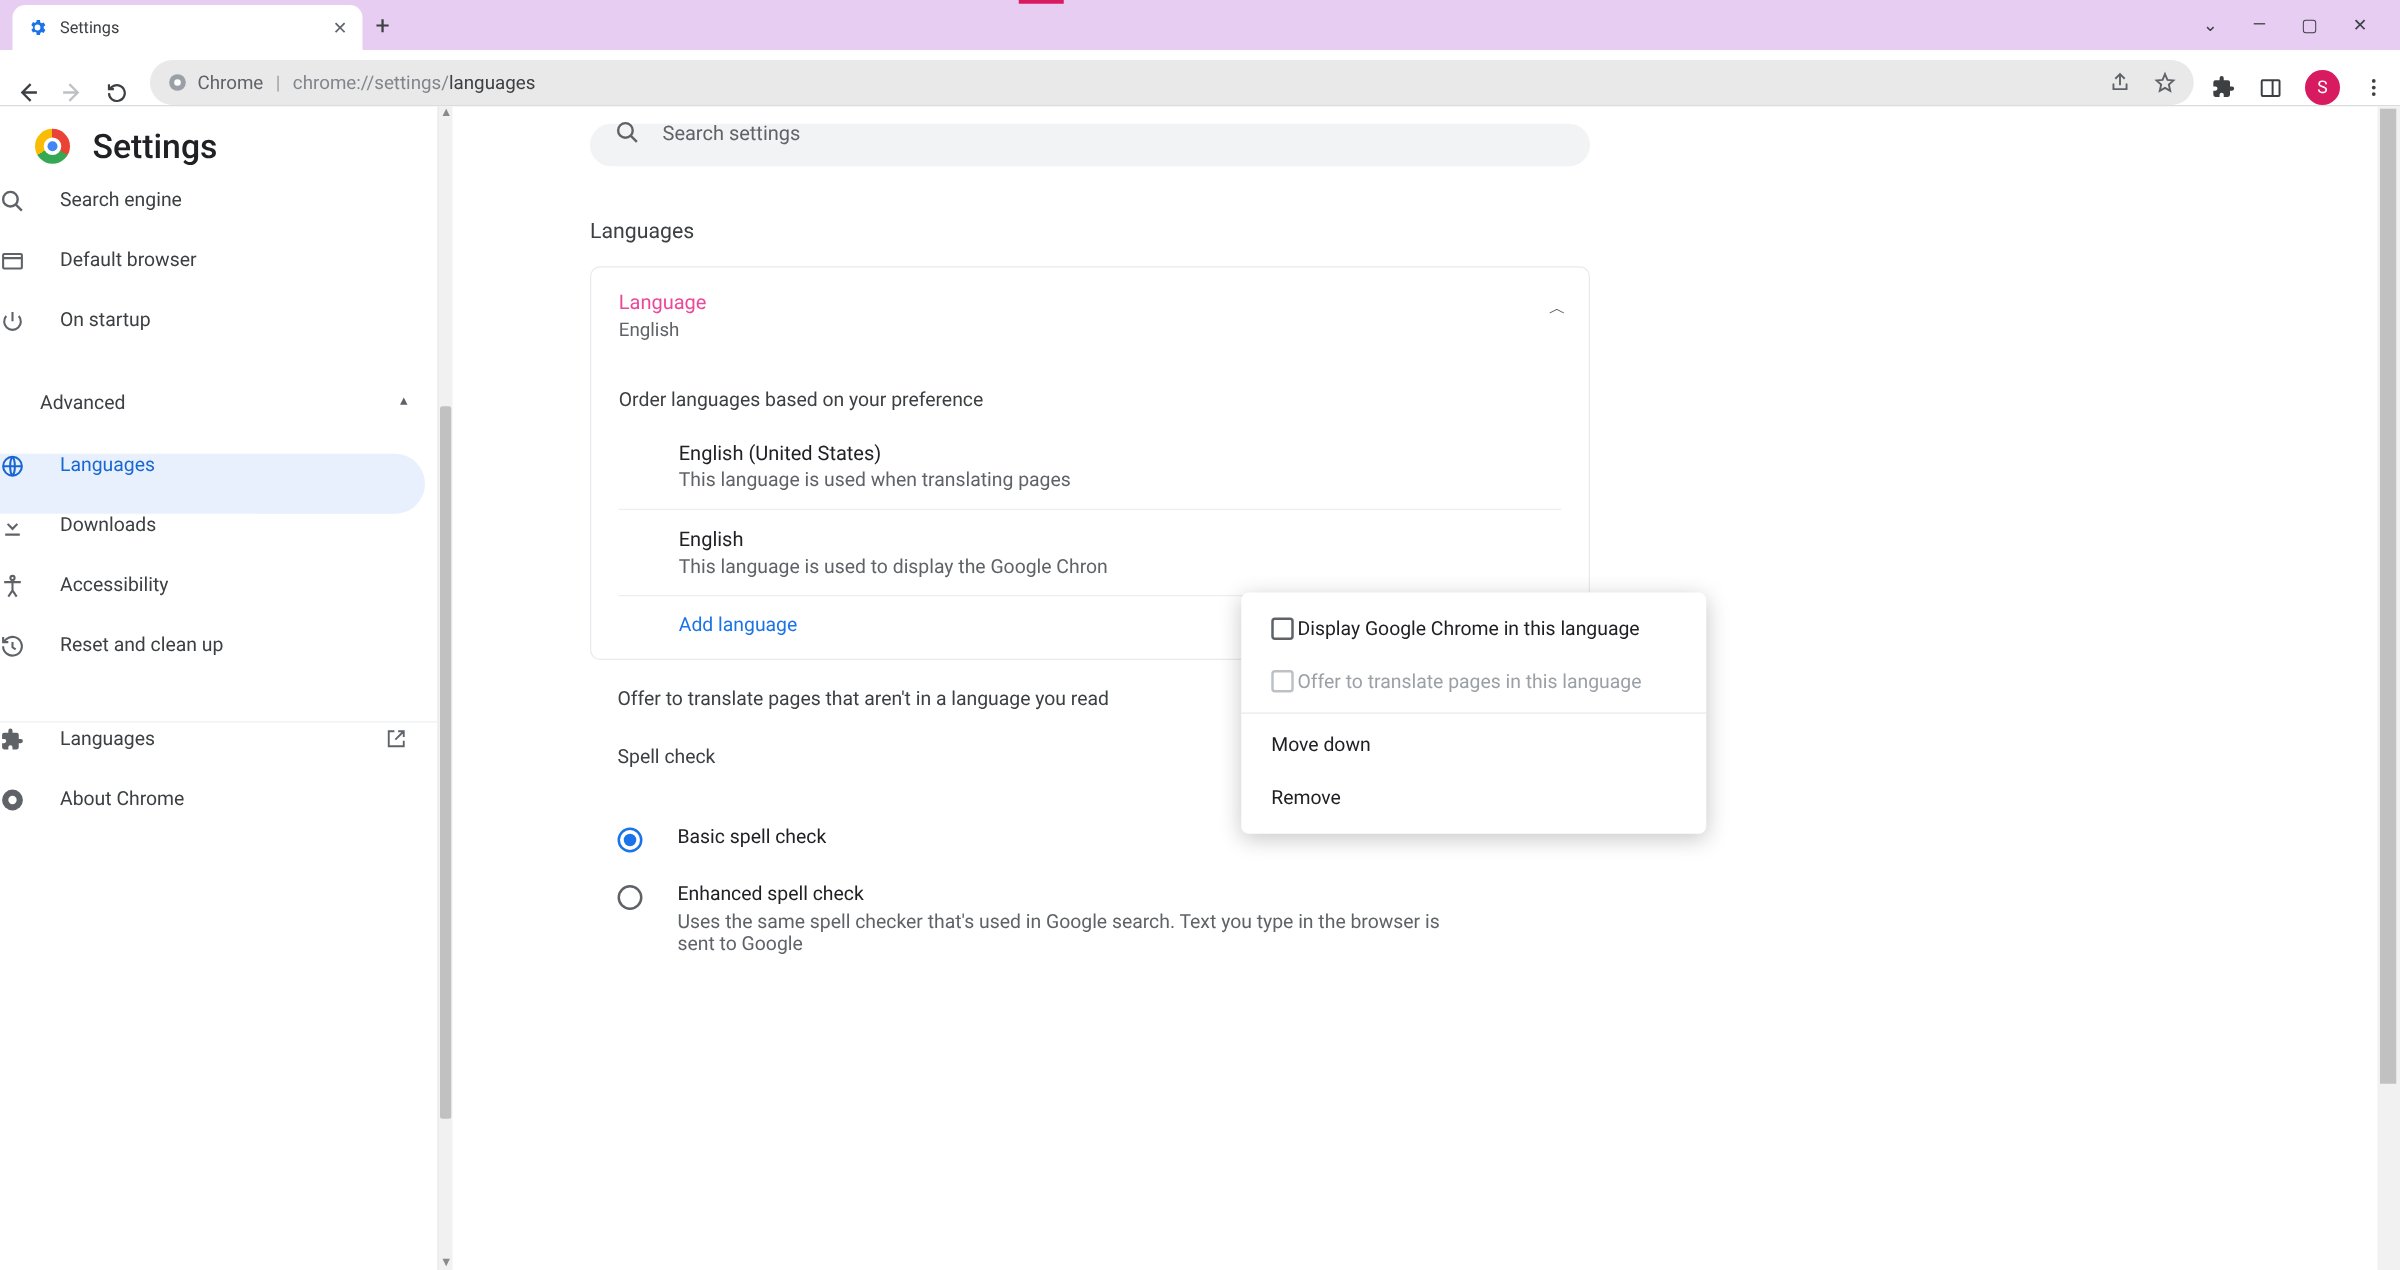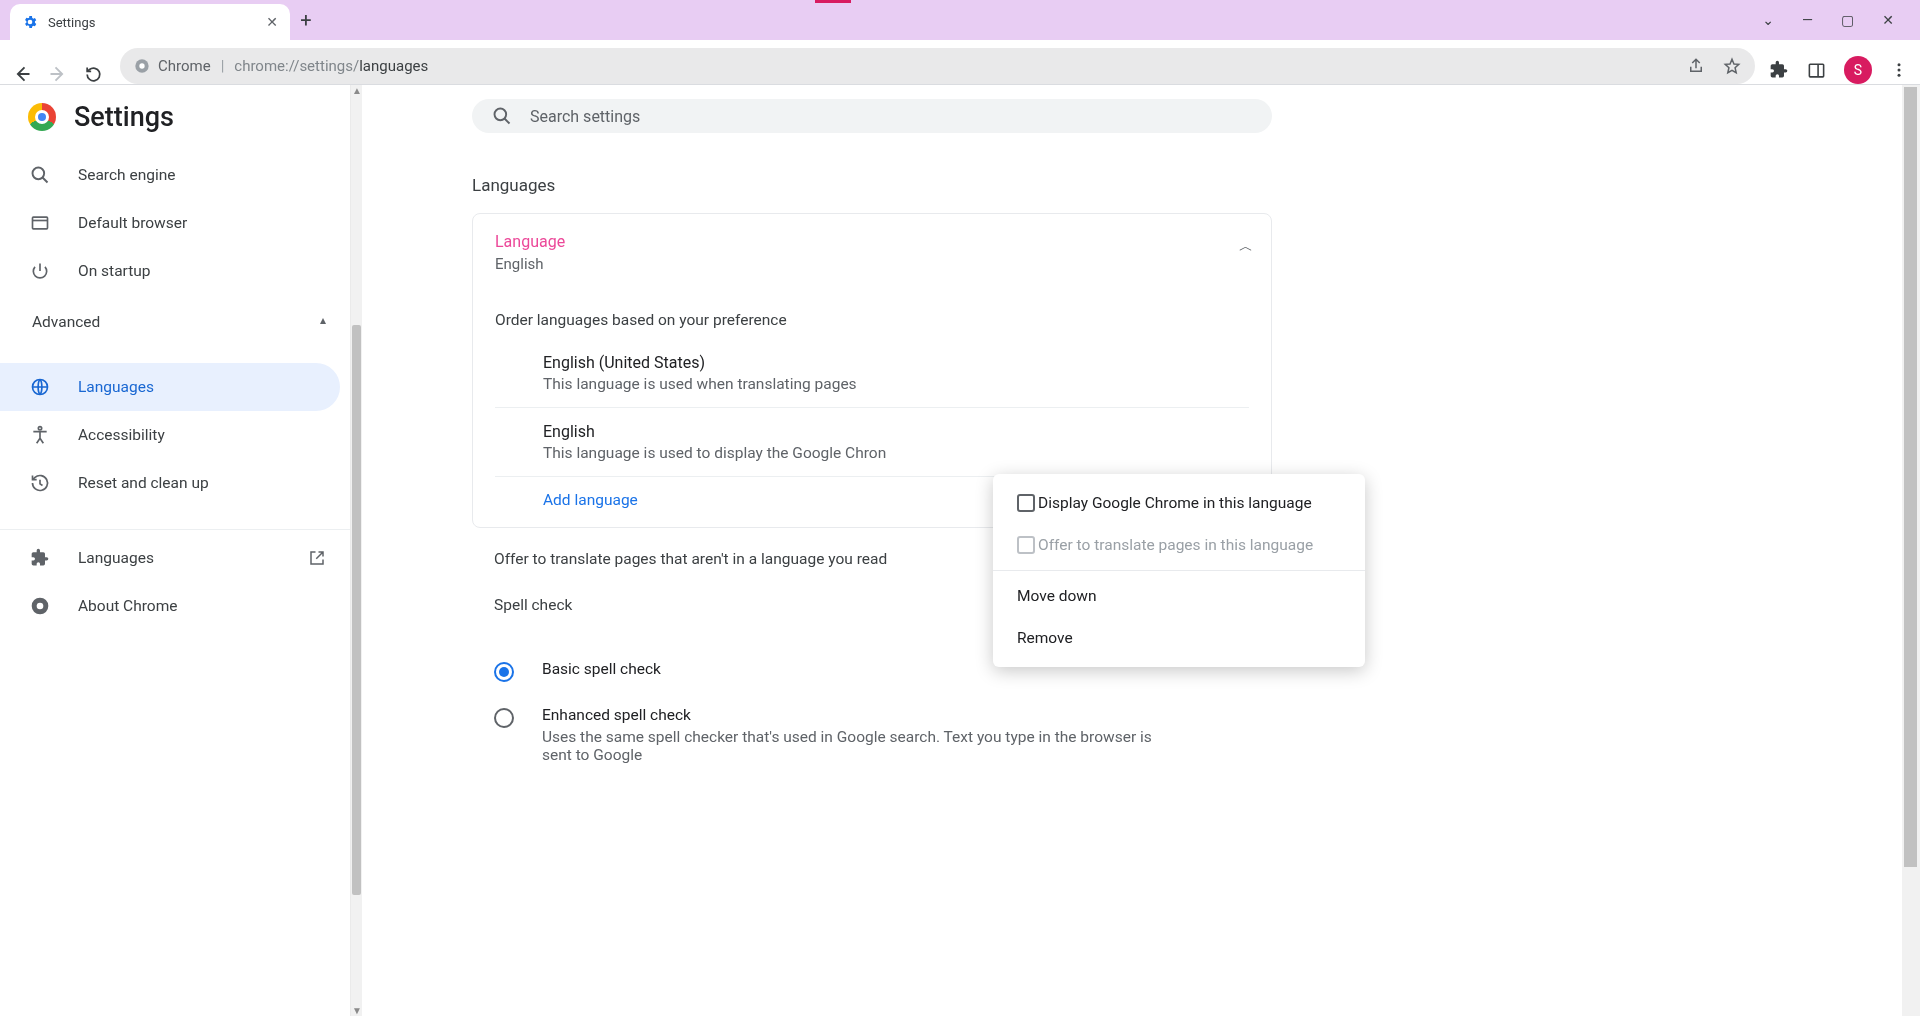--- a/index.html
+++ b/index.html
@@ -49,36 +49,36 @@
   .sidebarscroll .thumb { position:absolute; left:1px; top:240px; width:9px; height:570px; background:#c1c1c1; border-radius:2px;}
 
   .brand { display:flex; align-items:center; gap:18px; padding: 2px 0 18px 28px; }
   .brand-logo { width:28px; height:28px; border-radius:50%; background:
     conic-gradient(#ea4335 0 120deg,#34a853 120deg 240deg,#fbbc05 240deg 360deg);
     position:relative; }
   .brand-logo::after{content:"";position:absolute;inset:7px;border-radius:50%;background:#fff;}
   .brand-logo::before{content:"";position:absolute;inset:10px;border-radius:50%;background:#4285f4;z-index:2;}
   .brand-title { font-size:27px; font-weight:500; color:#202124; }
 
-  .side-item { display:flex; align-items:center; gap:26px; height:48px; padding-left:30px; font-size:15.5px; color:#3c4043; border-top-right-radius:24px; border-bottom-right-radius:24px; margin-right:10px; position:relative;}
+  .side-item { display:flex; align-items:flex-start; gap:26px; height:48px; font-size:15.5px; color:#3c4043; border-top-right-radius:24px; border-bottom-right-radius:24px; margin-right:10px; position:relative;}
   .side-item .ico { width:22px; text-align:center; color:#5f6368; font-size:18px; }
   .side-item .ext-launch { position:absolute; right:14px; color:#5f6368; }
   .side-item.active { background:#e8f0fe; color:#1967d2; }
   .side-item.active .ico { color:#1967d2; }
 
   .side-group { height:44px; display:flex; align-items:flex-start; padding-left:32px; font-size:15.5px; color:#3c4043; position:relative; }
   .side-group .chev { position:absolute; right:24px; color:#5f6368; font-size:12px;}
   .side-sep { height:1px; background:#eceff1; margin: 4px 0 4px 0; }
 
   .main { flex:1; position:relative; }
   .mainscroll { width:18px; position:absolute; right:0; top:0; bottom:0; background:#f1f1f1;}
   .mainscroll .thumb{ position:absolute; left:2px; top:2px; width:13px; height:780px; background:#c1c1c1;}
 
   .content { padding: 0 0 0 110px; }
-  .search-box { margin-top: 14px; width: 800px; height:32px; background:#f1f3f4; border-radius:24px; display:flex; align-items:center; padding:17px 20px; gap:18px; color:#5f6368; font-size:16px;}
+  .search-box { margin-top: 14px; width: 800px; height:32px; background:#f1f3f4; border-radius:24px; display:flex; align-items:flex-end; padding:17px 20px; gap:18px; color:#5f6368; font-size:16px;}
   .section-title { margin-top: 42px; font-size:17px; color:#3c4043; }
 
   .card { margin-top: 18px; width: 800px; border:1px solid #e8eaed; border-radius:8px; background:#fff; padding: 18px 22px 12px 22px; position:relative;}
   .card h3 { font-size:16px; font-weight:400; color:#ec4899; }
   .card .sub { font-size:15px; color:#5f6368; margin-top:4px;}
   .card .expand { position:absolute; right:18px; top:24px; color:#5f6368; font-size:14px;}
   .card .hint { margin-top: 38px; font-size:15.5px; color:#3c4043; }
 
   .lang-row { padding: 14px 0 14px 48px; border-bottom:1px solid #eceff1; }
   .lang-row:last-of-type{border-bottom:none;}
@@ -253,20 +253,28 @@
       <span class="ico">
             <svg width="20" height="20" viewBox="0 0 24 24" fill="none" stroke="currentColor" stroke-width="2">
               <circle cx="12" cy="12" r="9"></circle>
               <path d="M3 12h18M12 3c3 3 3 15 0 18M12 3c-3 3-3 15 0 18"></path>
             </svg>
           </span>
       <span>Languages</span>
     </div>
     <div class="side-item">
       <span class="ico">
+            <svg width="20" height="20" viewBox="0 0 24 24" fill="currentColor">
+              <path d="M12 3v10l4-4 1.4 1.4L12 16 6.6 10.4 8 9l4 4V3zM5 19h14v2H5z"></path>
+            </svg>
+          </span>
+      <span>Downloads</span>
+    </div>
+    <div class="side-item">
+      <span class="ico">
             <svg width="20" height="20" viewBox="0 0 24 24" fill="none" stroke="currentColor" stroke-width="2">
               <circle cx="12" cy="4" r="2"></circle>
               <path d="M4 8h16M12 8v8M8 22l4-6 4 6"></path>
             </svg>
           </span>
       <span>Accessibility</span>
     </div>
     <div class="side-item">
       <span class="ico">
             <svg width="20" height="20" viewBox="0 0 24 24" fill="none" stroke="currentColor" stroke-width="2">

